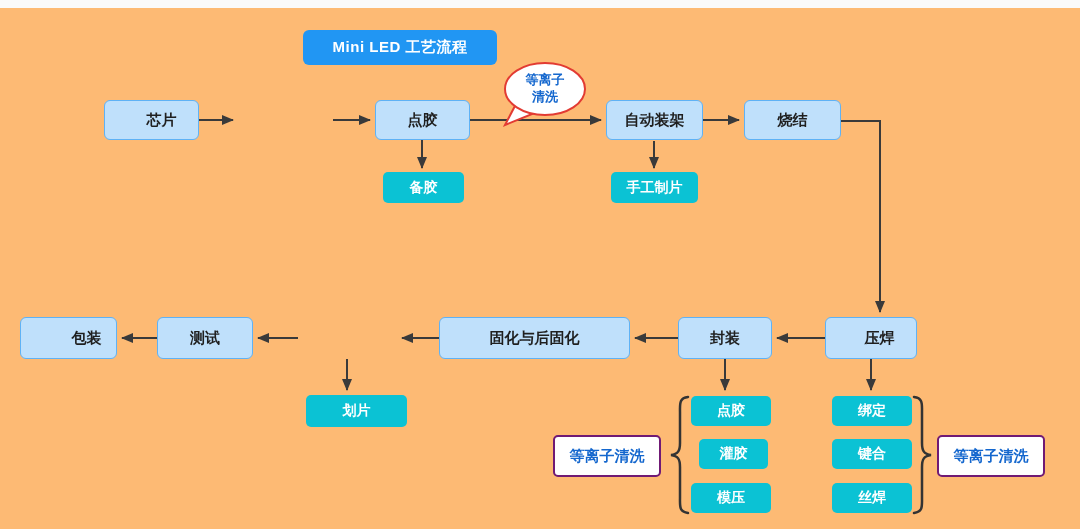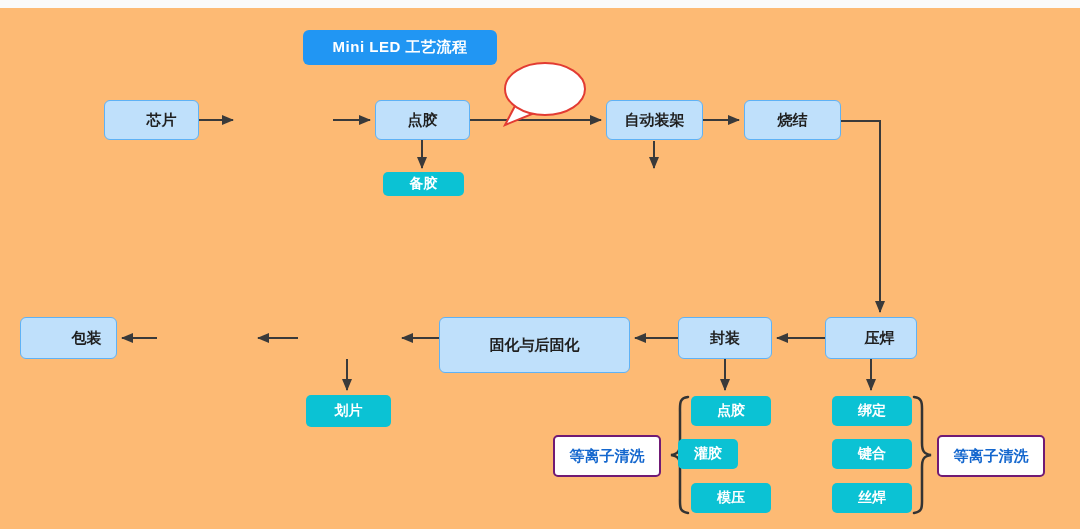--- a/index.html
+++ b/index.html
@@ -79,32 +79,38 @@
     </g>
   </svg>
 
   <div class="node t" style="left:303px;top:22px;width:194px;height:35px;">Mini LED 工艺流程</div>
 
   <div class="node p" style="left:104px;top:92px;width:95px;height:40px;padding-left:20px;">芯片</div>
   <div class="node p" style="left:375px;top:92px;width:95px;height:40px;">点胶</div>
   <div class="node p" style="left:744px;top:92px;width:97px;height:40px;">烧结</div>
   <div class="node p" style="left:606px;top:92px;width:97px;height:40px;">自动装架</div>
 
+  <div class="bubble-text" style="left:507px;top:58px;width:76px;height:46px;">
+    <span>等离子</span>
+    <span>清洗</span>
+  </div>
 
-  <div class="node s" style="left:383px;top:164px;width:81px;height:24px;">备胶</div>
+  <div class="node s" style="left:383px;top:164px;width:81px;height:31px;">备胶</div>
+  <div class="node s" style="left:611px;top:164px;width:87px;height:31px;">手工制片</div>
 
   <div class="node p" style="left:20px;top:309px;width:97px;height:42px;padding-left:36px;">包装</div>
-  <div class="node p" style="left:439px;top:309px;width:191px;height:56px;">固化与后固化</div>
+  <div class="node p" style="left:157px;top:309px;width:96px;height:42px;">测试</div>
+  <div class="node p" style="left:439px;top:309px;width:191px;height:42px;">固化与后固化</div>
   <div class="node p" style="left:678px;top:309px;width:94px;height:42px;">封装</div>
   <div class="node p" style="left:825px;top:309px;width:92px;height:42px;padding-left:17px;">压焊</div>
 
-  <div class="node s" style="left:306px;top:387px;width:85px;height:32px;">划片</div>
+  <div class="node s" style="left:306px;top:387px;width:101px;height:32px;">划片</div>
 
   <div class="node s" style="left:691px;top:388px;width:80px;height:30px;">点胶</div>
-  <div class="node s" style="left:678px;top:431px;width:60px;height:30px;">灌胶</div>
+  <div class="node s" style="left:699px;top:431px;width:69px;height:30px;">灌胶</div>
   <div class="node s" style="left:691px;top:475px;width:80px;height:30px;">模压</div>
 
   <div class="node s" style="left:832px;top:388px;width:80px;height:30px;">绑定</div>
   <div class="node s" style="left:832px;top:431px;width:80px;height:30px;">键合</div>
   <div class="node s" style="left:832px;top:475px;width:80px;height:30px;">丝焊</div>
 
   <div class="node r" style="left:553px;top:427px;width:108px;height:42px;">等离子清洗</div>
   <div class="node r" style="left:937px;top:427px;width:108px;height:42px;">等离子清洗</div>
 
 </div>

